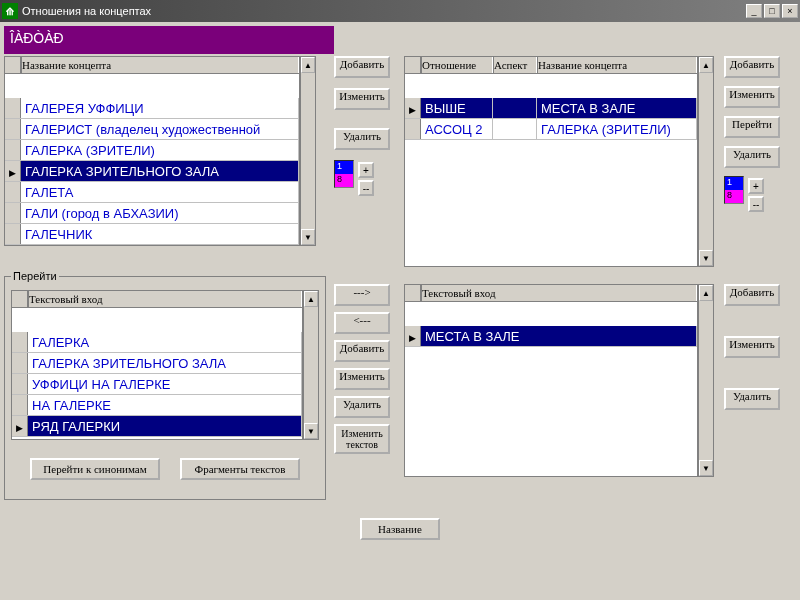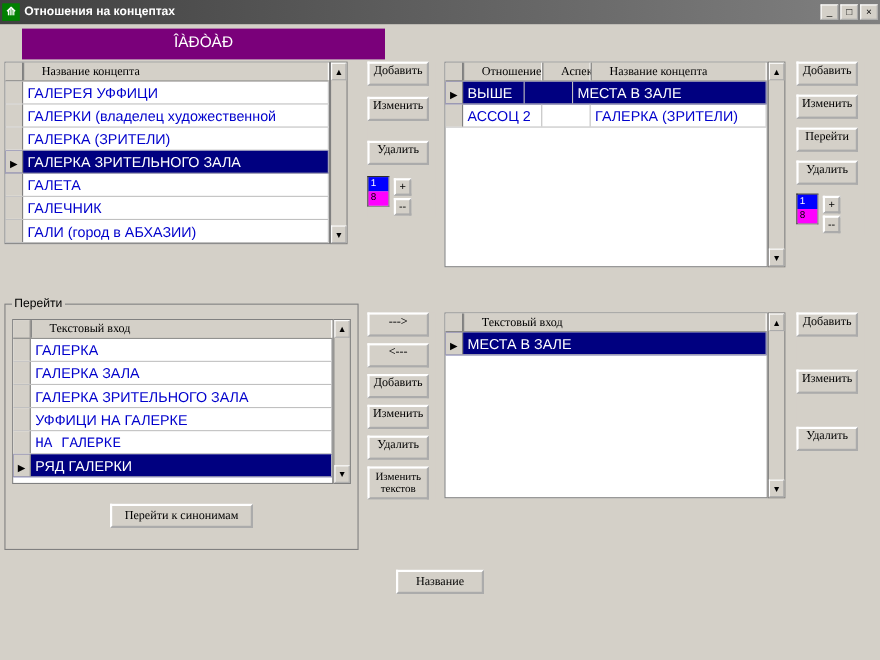--- a/index.html
+++ b/index.html
@@ -1,32 +1,32 @@
 <!DOCTYPE html>
 <html><head>
 <meta charset="utf-8">
 <style>
   * { box-sizing: border-box; }
   body { margin:0; font-family: Tahoma, Arial, sans-serif; font-size:11px; background:#fff; }
   .window { width:800px; height:600px; background:#d4d0c8; display:flex; flex-direction:column; }
   .titlebar { height:22px; background:linear-gradient(to right,#404040,#808080); color:#fff; display:flex; align-items:center; padding:0 2px; }
   .titlebar .appicon { width:16px; height:16px; background:#008000; margin-right:4px; display:flex; align-items:center; justify-content:center; color:#fff; font-weight:bold; font-size:10px; }
-  .titlebar .title { flex:1; font-weight:bold; }
+  .titlebar .title { flex:1; font-weight:normal; }
   .winbtn { width:16px; height:14px; background:#d4d0c8; border:1px outset #fff; margin-left:2px; display:flex; align-items:center; justify-content:center; font-size:9px; line-height:1; cursor:pointer; color:#000;}
   .client { flex:1; padding:4px; position:relative; }
 
   .header-bar { height:28px; background:#7a007a; color:#fff; font-family:Arial; font-size:14px; padding:4px 6px; width:330px; overflow:hidden;}
 
   .panel { position:absolute; background:#d4d0c8; }
 
   .grid { border:1px solid #808080; background:#fff; font-family:Arial; font-size:13px; color:#0000cc; }
   .grid-head { background:#d4d0c8; color:#000; font-size:11px; font-family:Tahoma; display:flex; border-bottom:1px solid #808080; }
-  .grid-head .cell { border-right:1px solid #fff; border-left:1px solid #808080; padding:2px 16px; background:#d4d0c8; }
+  .grid-head .cell { border-right:1px solid #fff; border-left:1px solid #808080; padding:2px 0; background:#d4d0c8; }
   .grid-head .sel { width:16px; border-right:1px solid #808080; }
-  .grid-body { overflow:auto; }
+  .grid-body { overflow:auto;margin-top:24px; }
   .grid-row { display:flex; border-bottom:1px solid #c0c0c0; height:21px; align-items:center;}
   .grid-row .sel { width:16px; background:#d4d0c8; height:100%; border-right:1px solid #808080; display:flex; align-items:center; justify-content:center; color:#000;}
   .grid-row .cell { padding:0 4px; border-right:1px solid #c0c0c0; height:100%; display:flex; align-items:center; white-space:nowrap; overflow:hidden;}
   .grid-row.selected { background:#000080; color:#fff; }
   .grid-row.selected .cell { color:#fff; }
 
   .btn { background:#d4d0c8; border:2px outset #fff; font-size:11px; padding:3px 4px; text-align:center; cursor:pointer; font-family:Tahoma; }
   .btn.small { width:56px; height:22px; padding:0; font-size:11px; }
 
   .vscroll { width:16px; background:#d4d0c8; border:1px solid #808080; display:flex; flex-direction:column; justify-content:space-between; }
@@ -49,59 +49,59 @@
   <div class="titlebar">
     <div class="appicon">⟰</div>
     <div class="title">Отношения на концептах</div>
     <div class="winbtn">_</div>
     <div class="winbtn">□</div>
     <div class="winbtn">×</div>
   </div>
 
   <div class="client">
 
-    <div class="header-bar" style="position:absolute; left:20px; top:4px;text-align:center;">ÎÀÐÒÀÐ</div>
+    <div class="header-bar" style="position:absolute; left:4px; top:4px;">ÎÀÐÒÀÐ</div>
 
     <div class="panel" style="left:4px; top:34px; width:312px;">
       <div style="display:flex;">
         <div class="grid" style="flex:1;">
           <div class="grid-head">
             <div class="sel"></div>
             <div class="cell" style="flex:1;">Название концепта</div>
           </div>
           <div class="grid-body" id="concept-body">
               <div class="grid-row">
                 <div class="sel"></div>
                 <div class="cell" style="flex: 1 1 0%;">ГАЛЕРЕЯ УФФИЦИ</div>
               </div>
               <div class="grid-row">
                 <div class="sel"></div>
-                <div class="cell" style="flex: 1 1 0%;">ГАЛЕРКИ (владелец художественной</div>
+                <div class="cell" style="flex: 1 1 0%;">ГАЛЕРИСТ (владелец художественной</div>
               </div>
               <div class="grid-row">
                 <div class="sel"></div>
                 <div class="cell" style="flex: 1 1 0%;">ГАЛЕРКА (ЗРИТЕЛИ)</div>
               </div>
               <div class="grid-row selected">
                 <div class="sel">
                   <span class="arrow-marker"></span>
                 </div>
                 <div class="cell" style="flex: 1 1 0%;">ГАЛЕРКА ЗРИТЕЛЬНОГО ЗАЛА</div>
               </div>
               <div class="grid-row">
                 <div class="sel"></div>
                 <div class="cell" style="flex: 1 1 0%;">ГАЛЕТА</div>
               </div>
               <div class="grid-row">
                 <div class="sel"></div>
+                <div class="cell" style="flex: 1 1 0%;">ГАЛИ (город в АБХАЗИИ)</div>
+              </div>
+              <div class="grid-row">
+                <div class="sel"></div>
                 <div class="cell" style="flex: 1 1 0%;">ГАЛЕЧНИК</div>
-              </div>
-              <div class="grid-row">
-                <div class="sel"></div>
-                <div class="cell" style="flex: 1 1 0%;">ГАЛИ (город в АБХАЗИИ)</div>
               </div>
             </div>
         </div>
         <div class="vscroll">
           <div class="arrow">▲</div>
           <div class="arrow">▼</div>
         </div>
       </div>
     </div>
 
@@ -131,21 +131,21 @@
             <div class="sel"></div>
             <div class="cell" style="width:72px;">Отношение</div>
             <div class="cell" style="width:44px;">Аспект</div>
             <div class="cell" style="flex:1;">Название концепта</div>
           </div>
           <div class="grid-body" id="relations-body" style="height:168px;">
               <div class="grid-row selected">
                 <div class="sel">
                   <span class="arrow-marker"></span>
                 </div>
-                <div class="cell" style="width: 56px;">ВЫШЕ</div>
+                <div class="cell" style="width: 72px;">ВЫШЕ</div>
                 <div class="cell" style="width: 44px;"></div>
                 <div class="cell" style="flex: 1 1 0%;">МЕСТА В ЗАЛЕ</div>
               </div>
               <div class="grid-row">
                 <div class="sel"></div>
                 <div class="cell" style="width: 72px;">АССОЦ 2</div>
                 <div class="cell" style="width: 44px;"></div>
                 <div class="cell" style="flex: 1 1 0%;">ГАЛЕРКА (ЗРИТЕЛИ)</div>
               </div>
             </div>
@@ -186,49 +186,46 @@
             <div class="sel"></div>
             <div class="cell" style="flex:1;">Текстовый вход</div>
           </div>
           <div class="grid-body" id="filter-body">
               <div class="grid-row">
                 <div class="sel"></div>
                 <div class="cell" style="flex: 1 1 0%;">ГАЛЕРКА</div>
               </div>
               <div class="grid-row">
                 <div class="sel"></div>
-                <div class="cell" style="flex: 1 1 0%;">ГАЛЕРКА ЗАЛА</div>
-              </div>
-              <div class="grid-row">
-                <div class="sel"></div>
                 <div class="cell" style="flex: 1 1 0%;">ГАЛЕРКА ЗРИТЕЛЬНОГО ЗАЛА</div>
               </div>
               <div class="grid-row">
                 <div class="sel"></div>
                 <div class="cell" style="flex: 1 1 0%;">УФФИЦИ НА ГАЛЕРКЕ</div>
               </div>
               <div class="grid-row">
                 <div class="sel"></div>
-                <div class="cell" style="flex: 1 1 0%; font-family: Liberation Mono, monospace;">НА ГАЛЕРКЕ</div>
+                <div class="cell" style="flex: 1 1 0%;">НА ГАЛЕРКЕ</div>
               </div>
               <div class="grid-row selected">
                 <div class="sel">
                   <span class="arrow-marker"></span>
                 </div>
                 <div class="cell" style="flex: 1 1 0%;">РЯД ГАЛЕРКИ</div>
               </div>
             </div>
         </div>
         <div class="vscroll">
           <div class="arrow">▲</div>
           <div class="arrow">▼</div>
         </div>
       </div>
       <div style="display:flex; gap:20px; margin-top:18px; justify-content:center;">
         <div class="btn" style="width:130px;">Перейти к синонимам</div>
+        <div class="btn" style="width:120px;">Фрагменты текстов</div>
       </div>
     </fieldset>
 
     <div class="panel" style="left:334px; top:262px; width:62px;">
       <div class="btn small">---&gt;</div>
       <div style="height:6px;"></div>
       <div class="btn small">&lt;---</div>
       <div style="height:6px;"></div>
       <div class="btn small">Добавить</div>
       <div style="height:6px;"></div>

